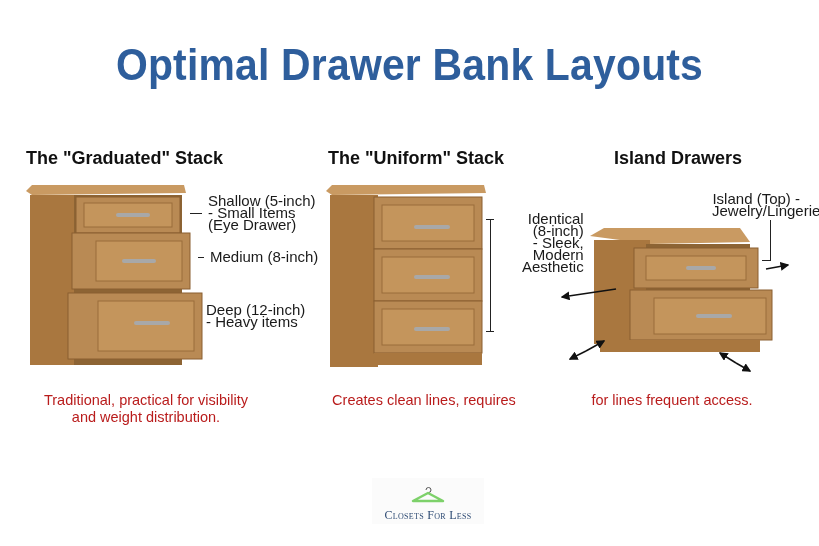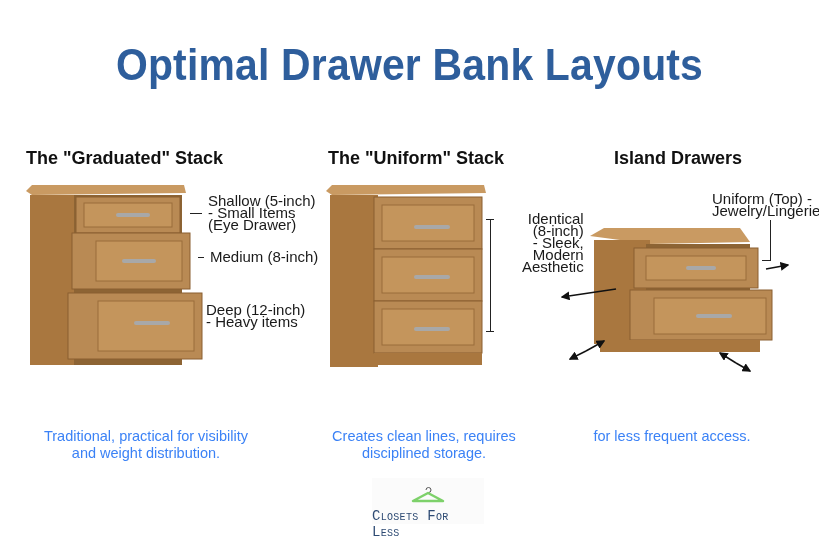--- a/index.html
+++ b/index.html
@@ -1,24 +1,24 @@
 <!DOCTYPE html>
 <html><head>
 <meta charset="utf-8">
 <style>
   html,body{margin:0;padding:0;}
   body{width:819px;height:546px;background:#ffffff;position:relative;overflow:hidden;font-family:"Liberation Sans",sans-serif;color:#1a1a1a;}
   .title{position:absolute;left:0;top:40px;width:819px;text-align:center;font-weight:bold;font-size:44px;color:#2e5e9c;letter-spacing:0.2px;transform:scaleX(0.93);transform-origin:center;}
   .col-title{position:absolute;top:148px;font-weight:bold;font-size:18px;color:#111;white-space:nowrap;}
-  .cap{position:absolute;top:392px;font-size:14.5px;line-height:17px;text-align:center;color:#3b82f6;white-space:nowrap;margin-top:36px;}
+  .cap{position:absolute;top:392px;font-size:14.5px;line-height:17px;text-align:center;color:#b91c1c;white-space:nowrap;}
   .label{position:absolute;font-size:15px;line-height:12px;color:#1a1a1a;white-space:nowrap;}
   .line{position:absolute;background:#222;}
   svg{position:absolute;}
   .logo{position:absolute;left:372px;top:478px;width:112px;height:46px;background:#fbfbfb;}
-  .logo-text{position:absolute;left:0;top:30px;width:112px;text-align:left;font-family:Liberation Mono, monospace;font-size:14px;color:#2d4a73;font-variant:small-caps;letter-spacing:0.3px;}
+  .logo-text{position:absolute;left:0;top:30px;width:112px;text-align:center;font-family:Liberation Serif, serif;font-size:12px;color:#2d4a73;font-variant:small-caps;letter-spacing:0.3px;}
 </style>
 </head>
 <body>
 
 <div class="title">Optimal Drawer Bank Layouts</div>
 
 <div class="col-title" style="left:26px;">The "Graduated" Stack</div>
 <svg style="left:24px;top:183px;" width="180" height="190" viewBox="0 0 180 190">
   <polygon points="2,8 8,2 160,2 162,10 8,12" fill="#c99a62"></polygon>
   <rect x="6" y="12" width="50" height="170" fill="#a9773f"></rect>
@@ -70,57 +70,56 @@
 <div class="line" style="left:486px;top:331px;width:8px;height:1px;"></div>
 <div class="label" style="left:522px;top:213px;text-align:right;">
   <div>Identical</div>
     <div>(8-inch)</div>
     <div>- Sleek,</div>
     <div>Modern</div>
     <div>Aesthetic</div>
 </div>
 <div class="cap" style="left:316px;width:216px;">
   <div>Creates clean lines, requires</div>
-    <div>disciplined storage.</div>
 </div>
 
 <div class="col-title" style="left:614px;">Island Drawers</div>
 <svg style="left:590px;top:228px;" width="190" height="130" viewBox="0 0 190 130">
   <polygon points="0,8 14,0 150,0 160,14 60,16" fill="#c99a62"></polygon>
   <rect x="4" y="12" width="56" height="104" fill="#a9773f"></rect>
   <rect x="56" y="16" width="104" height="100" fill="#8d6434"></rect>
   <rect x="44" y="20" width="124" height="40" fill="#b98a54" stroke="#8a5f30"></rect>
   <rect x="56" y="28" width="100" height="24" fill="#c4955c" stroke="#9a6c3a"></rect>
   <rect x="96" y="38" width="30" height="4" rx="2" fill="#a8a8a8"></rect>
   <rect x="40" y="62" width="142" height="50" fill="#b98a54" stroke="#8a5f30"></rect>
   <rect x="64" y="70" width="112" height="36" fill="#c4955c" stroke="#9a6c3a"></rect>
   <rect x="106" y="86" width="36" height="4" rx="2" fill="#a8a8a8"></rect>
   <rect x="10" y="112" width="160" height="12" fill="#a9773f"></rect>
 </svg>
 <div class="label" style="left:712px;top:193px;text-align:right;width:88px;">
-  <div>Uniform (Top) -</div>
+  <div>Island (Top) -</div>
     <div>Jewelry/Lingerie</div>
 </div>
 <div class="line" style="left:770px;top:220px;width:1px;height:40px;"></div>
 <div class="line" style="left:762px;top:260px;width:9px;height:1px;"></div>
 <svg style="left:556px;top:255px;" width="240" height="120" viewBox="0 0 240 120">
   <defs>
       <marker id="ah" markerWidth="6" markerHeight="6" refX="5" refY="3" orient="auto">
         <path d="M0,0 L6,3 L0,6 z" fill="#111"></path>
       </marker>
     </defs>
   <line x1="210" y1="14" x2="232" y2="10" stroke="#111" stroke-width="1.5" marker-end="url(#ah)"></line>
   <line x1="60" y1="34" x2="6" y2="42" stroke="#111" stroke-width="1.5" marker-end="url(#ah)"></line>
   <line x1="30" y1="96" x2="48" y2="86" stroke="#111" stroke-width="1.5" marker-end="url(#ah)"></line>
   <line x1="30" y1="96" x2="14" y2="104" stroke="#111" stroke-width="1.5" marker-end="url(#ah)"></line>
   <line x1="180" y1="108" x2="194" y2="116" stroke="#111" stroke-width="1.5" marker-end="url(#ah)"></line>
   <line x1="180" y1="108" x2="164" y2="98" stroke="#111" stroke-width="1.5" marker-end="url(#ah)"></line>
 </svg>
 <div class="cap" style="left:570px;width:204px;">
-    <div>for less frequent access.</div>
+    <div>for lines frequent access.</div>
 </div>
 
 <div class="logo">
   <svg style="left:38px;top:6px;" width="36" height="20" viewBox="0 0 36 20">
     <path d="M16,6 a2.5,2.5 0 1 1 2.5,2.5" fill="none" stroke="#555" stroke-width="1"></path>
     <path d="M18,9 L3,17 L33,17 Z" fill="none" stroke="#7dd16a" stroke-width="2.5" stroke-linejoin="round"></path>
   </svg>
   <div class="logo-text">Closets For Less</div>
 </div>
 

